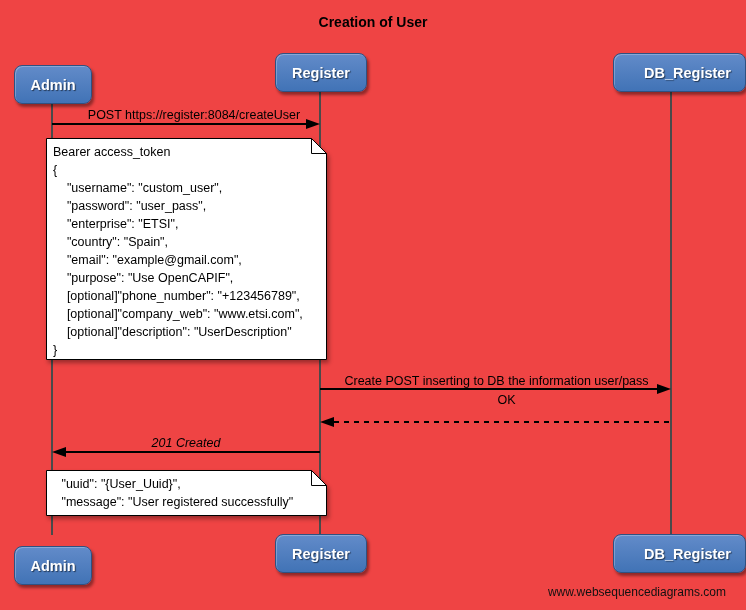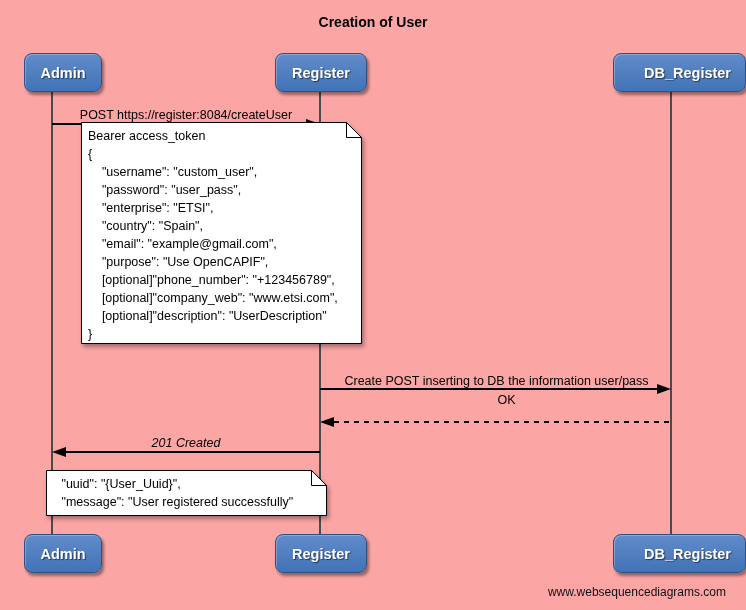--- a/index.html
+++ b/index.html
@@ -1,17 +1,17 @@
 <!DOCTYPE html>
 <html><head>
 <meta charset="utf-8">
 <style>
   html,body{margin:0;padding:0;background:#fff;}
   .canvas{
-    position:relative;width:746px;height:610px;background:#fca5a5;overflow:hidden;
+    position:relative;width:746px;height:610px;background:#ef4444;overflow:hidden;
     font-family:"Liberation Sans","DejaVu Sans",sans-serif;color:#000;
   }
   .title{
     position:absolute;left:0;top:14px;width:746px;text-align:center;
     font-size:14px;font-weight:bold;
   }
   
   .lifeline{position:absolute;width:2px;top:92px;height:443px;background:#4a4a4a;z-index:1;}
   .ll-admin{left:51px;}
   .ll-register{left:319px;}
@@ -20,21 +20,21 @@
   .actor{
     position:absolute;height:37px;border:1px solid #2f5181;border-radius:8px;
     background:linear-gradient(#628bc9,#4173b6);
     box-shadow:2px 3px 3px rgba(0,0,0,0.40), inset 1px 1px 0 rgba(255,255,255,0.25);
     display:flex;align-items:center;justify-content:center;z-index:4;
   }
   .actor span{
     color:#fff;font-weight:bold;font-size:14.5px;
     text-shadow:1px 1px 1px rgba(0,0,0,0.55);
   }
-  .a-admin{left:24px;width:76px;}
+  .a-admin{left:14px;width:76px;margin-top:12px;}
   .a-register{left:275px;width:90px;}
   .a-db{left:613px;width:115px;padding-left:16px;}
   .row-top{top:53px;}
   .row-bottom{top:534px;}
   
   .msg-label{
     position:absolute;text-align:center;font-size:12.5px;height:16px;line-height:16px;
     z-index:2;white-space:nowrap;
   }
   .msg-line{position:absolute;height:0;border-top:2px solid #000;z-index:2;}
@@ -45,38 +45,38 @@
   .arrow-right{
     position:absolute;width:0;height:0;z-index:2;
     border-top:5px solid transparent;border-bottom:5px solid transparent;
     border-left:14px solid #000;
   }
   .arrow-left{
     position:absolute;width:0;height:0;z-index:2;
     border-top:5px solid transparent;border-bottom:5px solid transparent;
     border-right:14px solid #000;
   }
-  .lbl1{left:52px;top:107px;width:268px;}
+  .lbl1{left:52px;top:107px;width:268px;padding-left:8px;}
   .line1{left:52px;top:123px;width:254px;}
   .ah1{left:306px;top:119px;}
   .lbl2{left:322px;top:373px;width:349px;}
   .line2{left:320px;top:388px;width:337px;}
   .ah2{left:657px;top:384px;}
   .lbl3{left:322px;top:392px;width:369px;}
   .line3{left:334px;top:421px;width:337px;}
   .ah3{left:320px;top:417px;}
   .lbl4{left:52px;top:435px;width:268px;font-style:italic;}
   .line4{left:66px;top:451px;width:254px;}
   .ah4{left:52px;top:447px;}
   
   .note{position:absolute;z-index:3;}
   .note svg{position:absolute;left:0;top:0;filter:drop-shadow(2px 3px 2px rgba(0,0,0,0.35));}
   .note-text{position:absolute;left:0;top:0;width:100%;}
   .note-line{white-space:pre;font-size:12.5px;line-height:18px;}
-  .note1{left:46px;top:122px;width:281px;height:182px;margin-left:35px;}
+  .note1{left:46px;top:138px;width:281px;height:182px;}
   .note1 .note-text{padding:5px 0 0 7px;}
   .note2{left:46px;top:470px;width:281px;height:46px;}
   .note2 .note-text{padding:5px 0 0 12px;}
   .footer{
     position:absolute;right:20px;top:585px;font-size:12px;color:#111;text-align:right;
   }
 </style>
 </head>
 <body>
 

